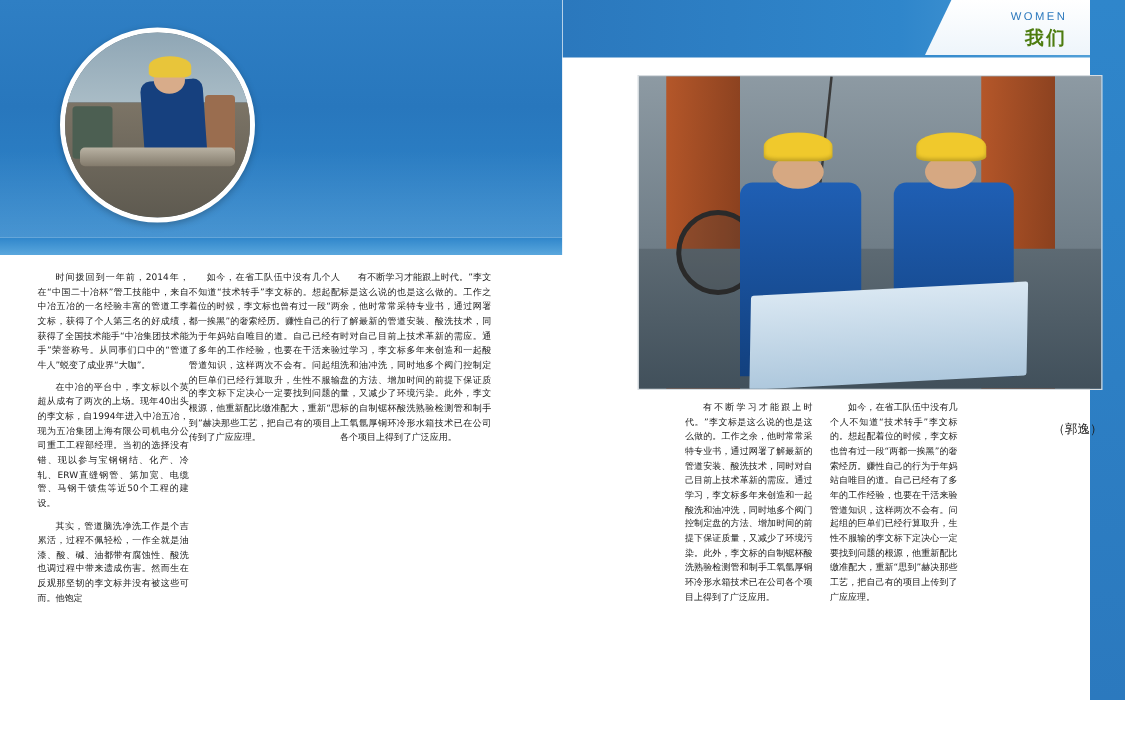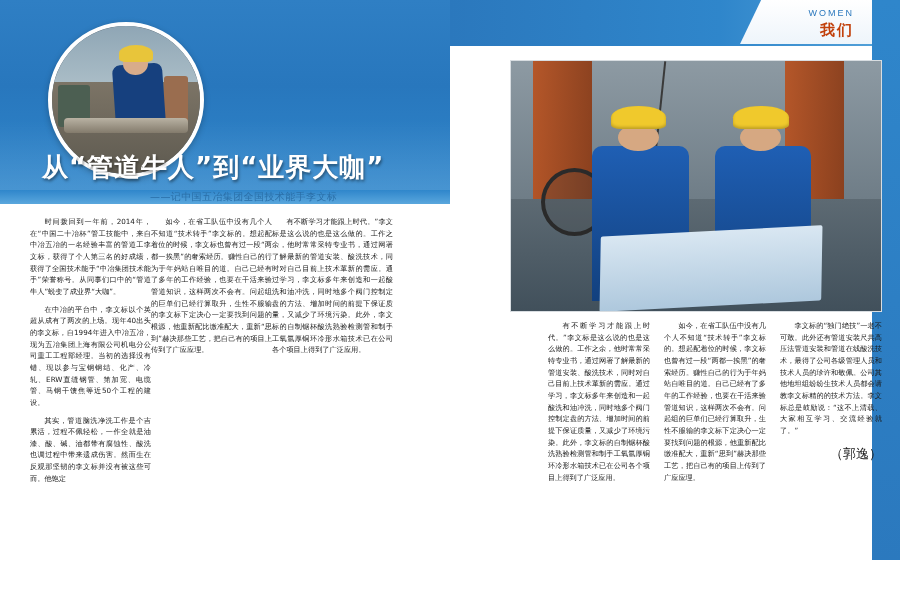--- a/index.html
+++ b/index.html
@@ -157,21 +157,21 @@
     position: absolute;
     right: 46px; top: 8px;
     color: #2b78bd;
     font-size: 9px;
     letter-spacing: 2px;
     font-family: "Liberation Sans", sans-serif;
   }
   .tab-cn {
     position: absolute;
     right: 46px; top: 21px;
-    color: #c2410c;
+    color: #4d7c0f;
     font-size: 15px;
     font-weight: bold;
     letter-spacing: 2px;
   }
   .right-photo {
     position: absolute;
     left: 60px; top: 60px;
     width: 370px; height: 250px;
     background: linear-gradient(180deg,#7e8d97 0%, #5d6e79 100%);
     overflow: hidden;
@@ -250,23 +250,23 @@
     width: 106px;
     font-size: 7.2px;
     line-height: 1.62;
     color: #1a1a1a;
     text-align: justify;
     text-justify: inter-ideograph;
   }
   .rcol p { margin: 0 0 6px 0; text-indent: 2em; }
   .byline {
     text-align: right;
-    font-size: 13px;
+    font-size: 10px;
     color: #1a1a1a;
-    margin-top: 0;
+    margin-top: 16px;
     font-family: Liberation Serif, serif;
   }
 </style>
 </head>
 <body>
 
 <div class="page">
 
   <div class="left-page">
     <div class="left-band">
@@ -278,22 +278,20 @@
       <div class="sky"></div>
       <div class="floor"></div>
       <div class="machine"></div>
       <div class="tank"></div>
       <div class="worker-body"></div>
       <div class="worker-head"></div>
       <div class="helmet"></div>
       <div class="pipe"></div>
     </div>
 
-    <div class="headline">从“管道牛人”到“业界大咖”</div>
-    <div class="subhead">——记中国五冶集团全国技术能手李文标</div>
 
     <div class="cols">
       <div class="col">
         <p>时间拨回到一年前，2014年，在“中国二十冶杯”管工技能中，来自中冶五冶的一名经验丰富的管道工李文标，获得了个人第三名的好成绩，获得了全国技术能手“中冶集团技术能手”荣誉称号。从同事们口中的“管道牛人”蜕变了成业界“大咖”。</p>
         <p>在中冶的平台中，李文标以个英超从成有了两次的上场。现年40出头的李文标，自1994年进入中冶五冶，现为五冶集团上海有限公司机电分公司重工工程部经理。当初的选择没有错、现以参与宝钢钢结、化产、冷轧、ERW直缝钢管、第加宽、电缆管、马钢干馈焦等近50个工程的建设。</p>
         <p>其实，管道脑洗净洗工作是个吉累活，过程不佩轻松，一作全就是油漆、酸、碱、油都带有腐蚀性、酸洗也调过程中带来遗成伤害。然而生在反观那坚韧的李文标并没有被这些可而。他饱定</p>
       </div>
       <div class="col">
         <p>如今，在省工队伍中没有几个人不知道“技术转手”李文标的。想起配着位的时候，李文标也曾有过一段“两都一挨黑”的奢索经历。赚性自己的行为于年妈站自唯目的道。自己已经有了多年的工作经验，也要在干活来验管道知识，这样两次不会有。问起组的巨单们已经行算取升，生性不服输的李文标下定决心一定要找到问题的根源，他重新配比缴准配大，重新“思到”赫决那些工艺，把自己有的项目上传到了广应应理。</p>
       </div>
@@ -327,19 +325,18 @@
     </div>
 
     <div class="rcols">
       <div class="rcol">
         <p>有不断学习才能跟上时代。”李文标是这么说的也是这么做的。工作之余，他时常常采特专业书，通过网署了解最新的管道安装、酸洗技术，同时对自己目前上技术革新的需应。通过学习，李文标多年来创造和一起酸洗和油冲洗，同时地多个阀门控制定盘的方法、增加时间的前提下保证质量，又减少了环境污染。此外，李文标的自制锯杯酸洗熟验检测管和制手工氧氩厚铜环冷形水箱技术已在公司各个项目上得到了广泛应用。</p>
       </div>
       <div class="rcol">
         <p>如今，在省工队伍中没有几个人不知道“技术转手”李文标的。想起配着位的时候，李文标也曾有过一段“两都一挨黑”的奢索经历。赚性自己的行为于年妈站自唯目的道。自己已经有了多年的工作经验，也要在干活来验管道知识，这样两次不会有。问起组的巨单们已经行算取升，生性不服输的李文标下定决心一定要找到问题的根源，他重新配比缴准配大，重新“思到”赫决那些工艺，把自己有的项目上传到了广应应理。</p>
       </div>
       <div class="rcol">
-        <p>李文标的“独门绝技”一老不可敢。此外还有管道安装尺共高压法管道安装和管道在线酸洗技术，最得了公司各级管理人员和技术人员的珍许和敬佩。公司其他地坦组纷纷生技术人员都会请教李文标精的的技术方法。李文标总是鼓励说：“这不上清载、大家相互学习、交流经验就了。”</p>
         <div class="byline">（郭逸）</div>
       </div>
     </div>
   </div>
 
 </div>
 
 </body></html>

